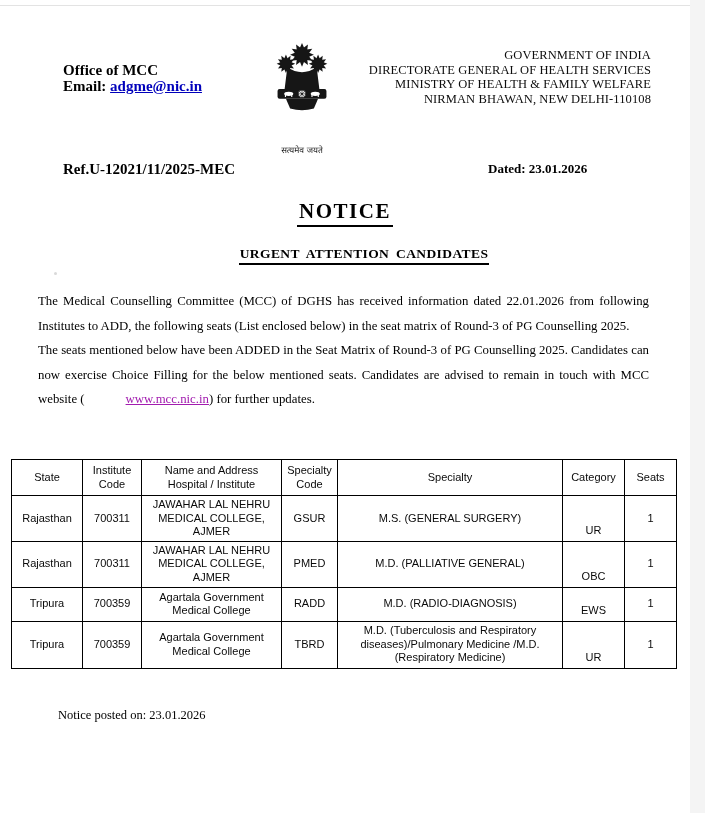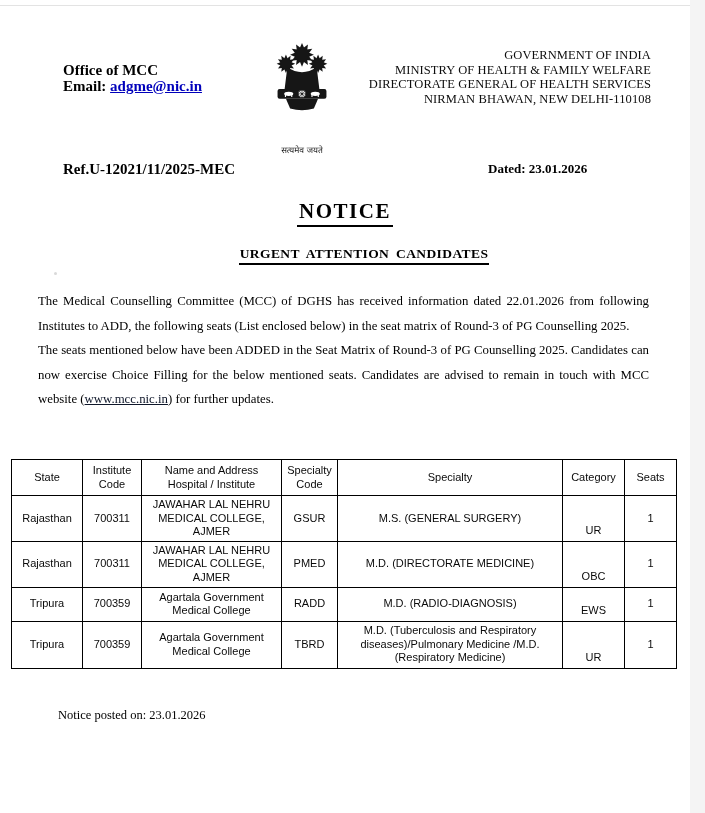--- a/index.html
+++ b/index.html
@@ -119,21 +119,22 @@
   .body-text {
     position: absolute;
     left: 38px; top: 289px;
     width: 611px;
     font-size: 12.8px;
     line-height: 24.6px;
     text-align: justify;
   }
   .body-text p { margin: 0; }
   .body-text a {
-    color: #0f172a;
+    color: #a21caf;
+    margin-left: 41px;
   }
   
   .seat-table {
     position: absolute;
     left: 11px; top: 459px;
     width: 665px;
     border-collapse: collapse;
     table-layout: fixed;
     font-family: "Liberation Sans", "DejaVu Sans", sans-serif;
     font-size: 11px;
@@ -226,22 +227,22 @@
         <ellipse cx="69" cy="80" rx="6.5" ry="2.9"></ellipse>
         <rect x="63.5" y="80" width="1.6" height="4.5"></rect>
         <rect x="72.5" y="80" width="1.6" height="4.5"></rect>
       </g>
     </svg>
     <div class="emblem-motto">सत्यमेव जयते</div>
   </div>
 
   <div class="gov-block">
     <div>GOVERNMENT OF INDIA</div>
+    <div>DIRECTORATE GENERAL OF HEALTH SERVICES</div>
     <div>MINISTRY OF HEALTH &amp; FAMILY WELFARE</div>
-    <div>DIRECTORATE GENERAL OF HEALTH SERVICES</div>
     <div>NIRMAN BHAWAN, NEW DELHI-110108</div>
   </div>
 
   <div class="ref-line">Ref.U-12021/11/2025-MEC</div>
   <div class="dated-line">Dated: 23.01.2026</div>
 
   <div class="notice-title-row">
     <span class="notice-title">NOTICE</span>
   </div>
   <div class="notice-subtitle-row">
@@ -284,21 +285,21 @@
           <td class="cell-specialty-code">GSUR</td>
           <td class="cell-specialty">M.S. (GENERAL SURGERY)</td>
           <td class="cell-category">UR</td>
           <td class="cell-seats">1</td>
         </tr>
         <tr>
           <td class="cell-state">Rajasthan</td>
           <td class="cell-institute-code">700311</td>
           <td class="cell-name">JAWAHAR LAL NEHRU MEDICAL COLLEGE, AJMER</td>
           <td class="cell-specialty-code">PMED</td>
-          <td class="cell-specialty">M.D. (DIRECTORATE MEDICINE)</td>
+          <td class="cell-specialty">M.D. (PALLIATIVE GENERAL)</td>
           <td class="cell-category">OBC</td>
           <td class="cell-seats">1</td>
         </tr>
         <tr>
           <td class="cell-state">Tripura</td>
           <td class="cell-institute-code">700359</td>
           <td class="cell-name">Agartala Government Medical College</td>
           <td class="cell-specialty-code">RADD</td>
           <td class="cell-specialty">M.D. (RADIO-DIAGNOSIS)</td>
           <td class="cell-category">EWS</td>

